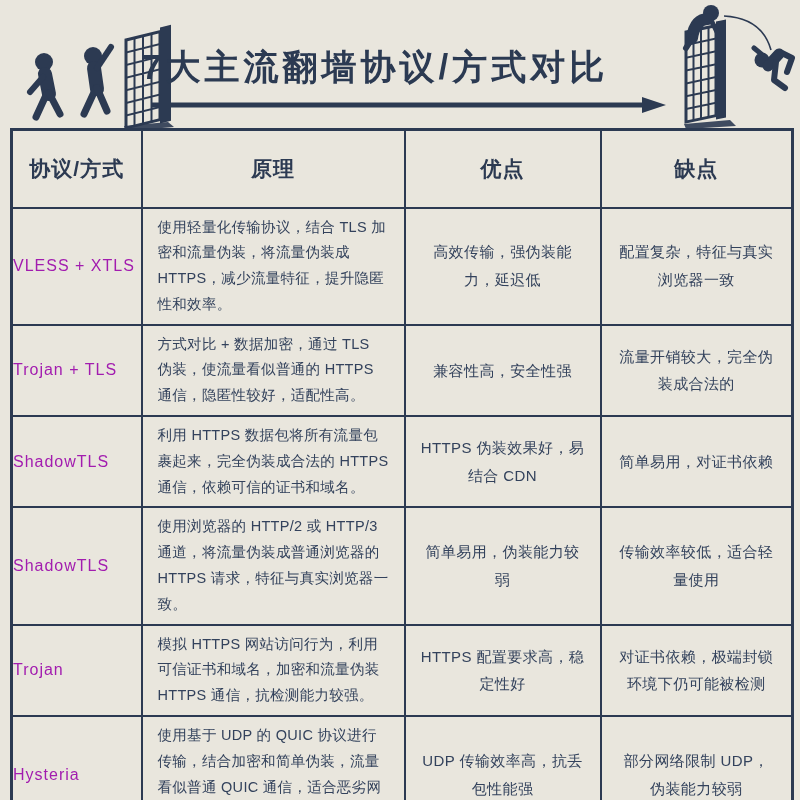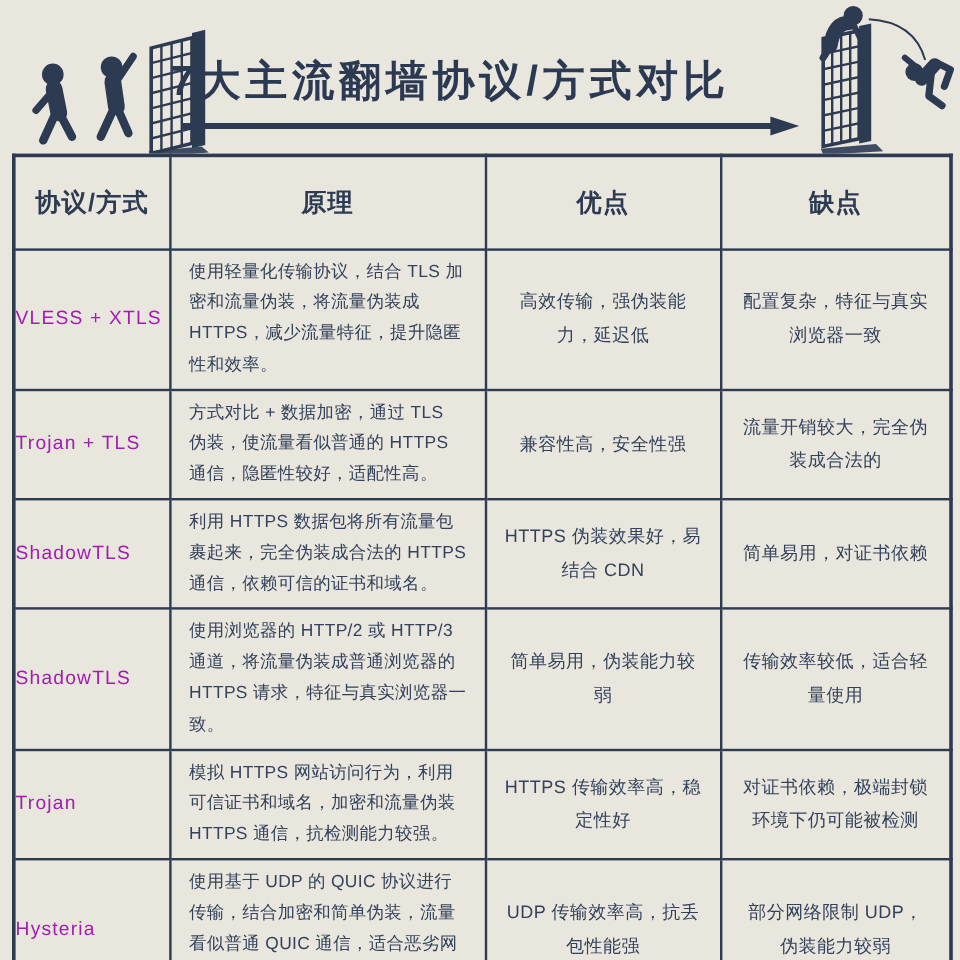--- a/index.html
+++ b/index.html
@@ -169,21 +169,21 @@
     </tr>
     <tr class="data-row">
       <td class="protocol">ShadowTLS</td>
       <td class="principle">使用浏览器的 HTTP/2 或 HTTP/3 通道，将流量伪装成普通浏览器的 HTTPS 请求，特征与真实浏览器一致。</td>
       <td class="pros">简单易用，伪装能力较弱</td>
       <td class="cons">传输效率较低，适合轻量使用</td>
     </tr>
     <tr class="data-row">
       <td class="protocol">Trojan</td>
       <td class="principle">模拟 HTTPS 网站访问行为，利用可信证书和域名，加密和流量伪装 HTTPS 通信，抗检测能力较强。</td>
-      <td class="pros">HTTPS 传输效率高，稳定性好</td>
+      <td class="pros">HTTPS 配置要求高，稳定性好</td>
       <td class="cons">对证书依赖，极端封锁环境下仍可能被检测</td>
     </tr>
     <tr class="data-row">
       <td class="protocol">Hysteria</td>
       <td class="principle">使用基于 UDP 的 QUIC 协议进行传输，结合加密和简单伪装，流量看似普通 QUIC 通信，适合恶劣网络条件。</td>
       <td class="pros">UDP 传输效率高，抗丢包性能强</td>
       <td class="cons">部分网络限制 UDP，伪装能力较弱</td>
     </tr>
 
   </tbody>

